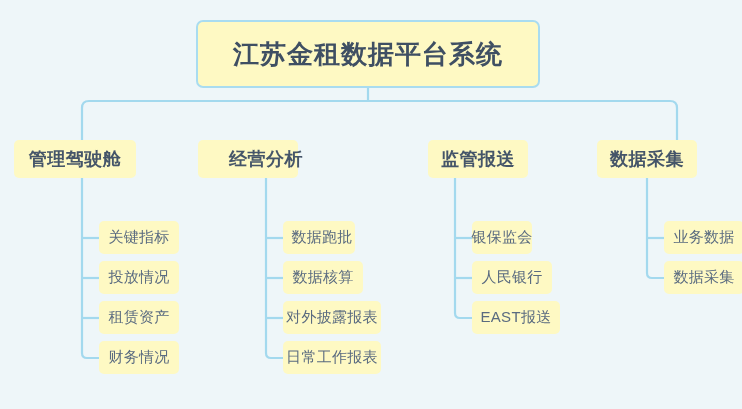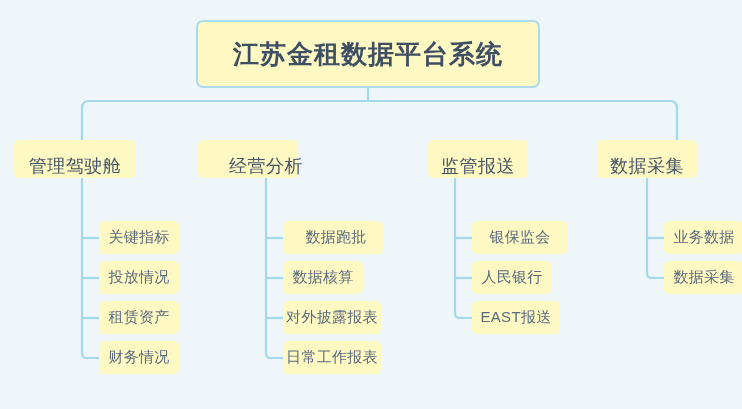--- a/index.html
+++ b/index.html
@@ -49,23 +49,22 @@
     border-radius: 7px;
     color: #3f4f63;
     font-size: 26px;
     font-weight: bold;
     letter-spacing: 1px;
   }
   .node-l2 {
     border-radius: 5px;
     color: #455569;
     font-size: 18px;
-    font-weight: normal;
+    font-weight: bold;
     letter-spacing: 0.5px;
-    align-items: flex-end;
   }
   .node-leaf {
     border-radius: 5px;
     color: #5a6b80;
     font-size: 15px;
     font-weight: normal;
     letter-spacing: 0.3px;
   }
 </style>
 </head>
@@ -128,34 +127,34 @@
   <div class="node node-leaf" style="left:99px; top:261px; width:80px; height:33px;">
     <span>投放情况</span>
   </div>
   <div class="node node-leaf" style="left:99px; top:301px; width:80px; height:33px;">
     <span>租赁资产</span>
   </div>
   <div class="node node-leaf" style="left:99px; top:341px; width:80px; height:33px;">
     <span>财务情况</span>
   </div>
 
-  <div class="node node-leaf" style="left:283px; top:221px; width:100px; height:33px;padding-left:6px;">
+  <div class="node node-leaf" style="left:283px; top:221px; width:72px; height:33px;padding-left:6px;">
     <span>数据跑批</span>
   </div>
   <div class="node node-leaf" style="left:283px; top:261px; width:80px; height:33px;">
     <span>数据核算</span>
   </div>
   <div class="node node-leaf" style="left:283px; top:301px; width:98px; height:33px;">
     <span>对外披露报表</span>
   </div>
   <div class="node node-leaf" style="left:283px; top:341px; width:98px; height:33px;">
     <span>日常工作报表</span>
   </div>
 
-  <div class="node node-leaf" style="left:472px; top:221px; width:96px; height:33px;">
+  <div class="node node-leaf" style="left:472px; top:221px; width:60px; height:33px;">
     <span>银保监会</span>
   </div>
   <div class="node node-leaf" style="left:472px; top:261px; width:80px; height:33px;">
     <span>人民银行</span>
   </div>
   <div class="node node-leaf" style="left:472px; top:301px; width:88px; height:33px;">
     <span>EAST报送</span>
   </div>
 
   <div class="node node-leaf" style="left:664px; top:221px; width:80px; height:33px;">

